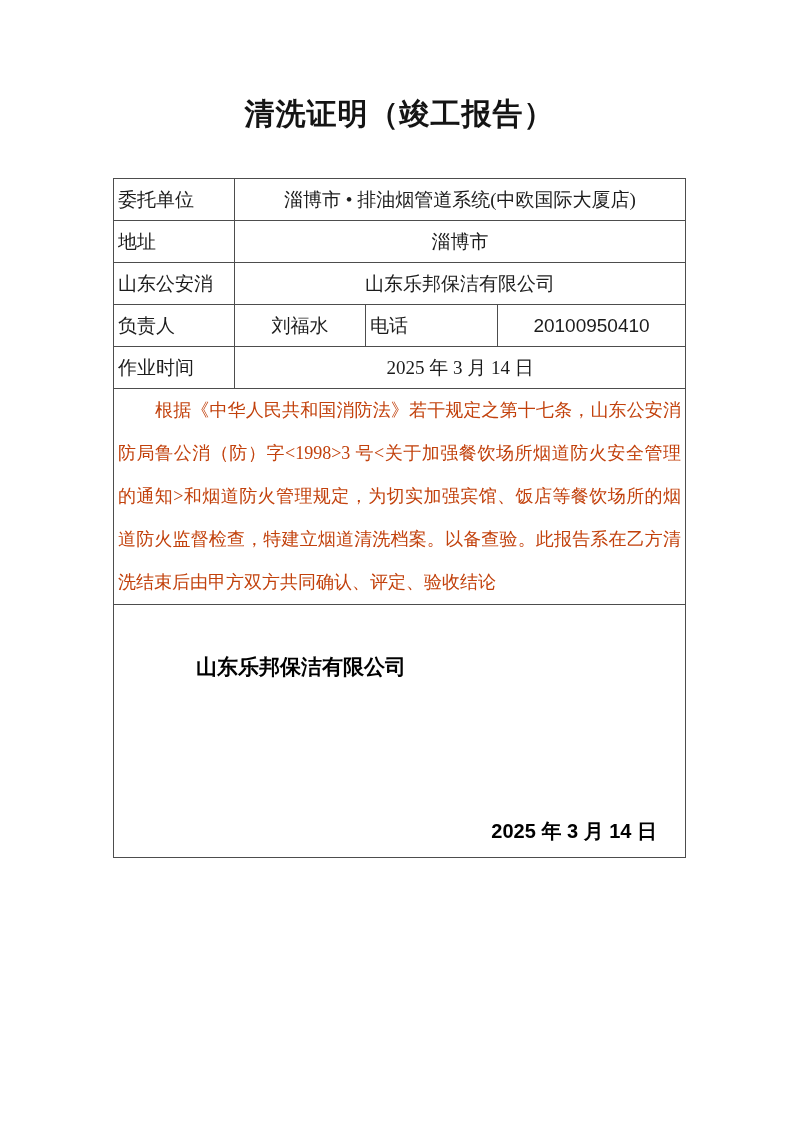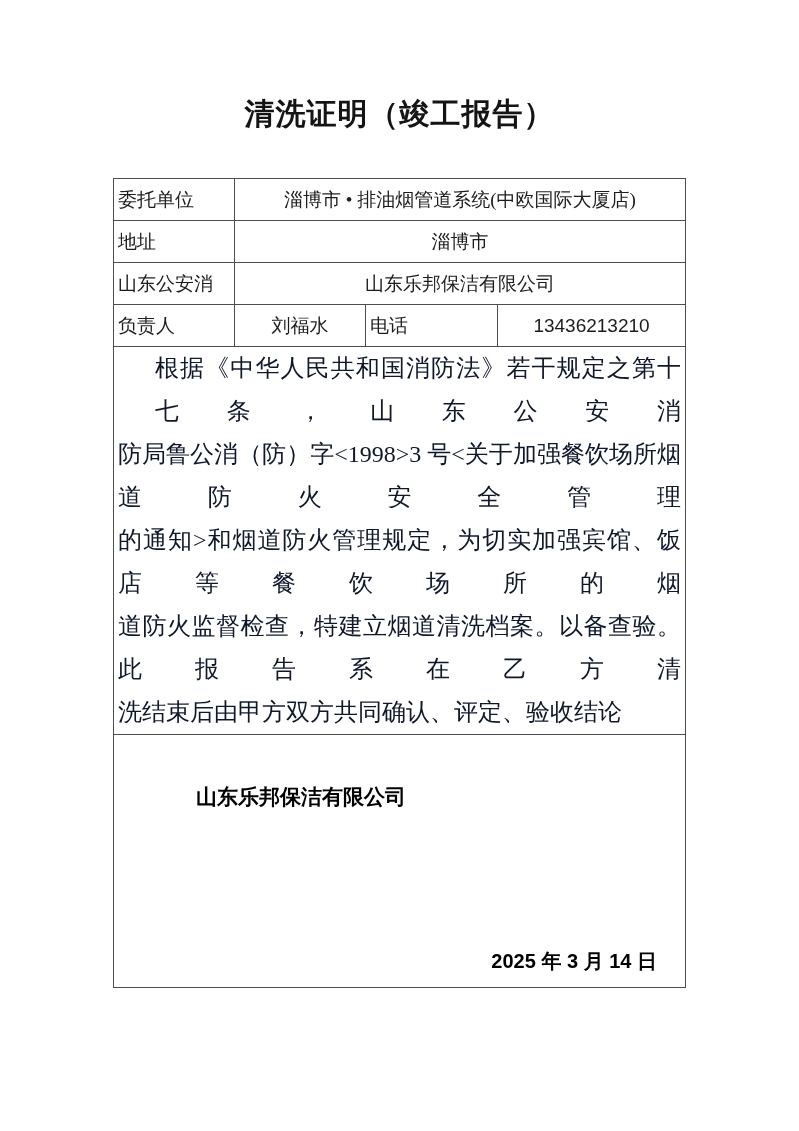--- a/index.html
+++ b/index.html
@@ -58,24 +58,24 @@
     vertical-align: middle;
     font-family: "Liberation Sans", "DejaVu Sans", sans-serif;
     font-size: 20px;
   }
   td.notes-cell {
     height: 207px;
     vertical-align: top;
     padding: 5px 9px 0 9px;
   }
   .nline {
-    font-size: 24px;
+    font-size: 18px;
     line-height: 43px;
     white-space: nowrap;
-    color: #0f172a;
+    color: #c2410c;
   }
   .nline.j {
     text-align: justify;
     text-align-last: justify;
     white-space: normal;
   }
   .nline.indent {
     padding-left: 37px;
   }
   td.sig-cell {
@@ -130,23 +130,27 @@
 
     <tr class="r">
       <td class="lbl">山东公安消</td>
       <td class="val" colspan="3">山东乐邦保洁有限公司</td>
     </tr>
 
     <tr class="r">
       <td class="lbl">负责人</td>
       <td class="val">刘福水</td>
       <td class="lbl">电话</td>
-      <td class="num">13436213210</td>
+      <td class="num">20100950410</td>
     </tr>
 
+    <tr class="r">
+      <td class="lbl">作业时间</td>
+      <td class="val" colspan="3">2025 年 3 月 14 日</td>
+    </tr>
 
 
 
 
     <tr>
       <td class="notes-cell" colspan="4">
         <div class="nline j indent">根据《中华人民共和国消防法》若干规定之第十七条，山东公安消</div>
         <div class="nline j">防局鲁公消（防）字&lt;1998&gt;3 号&lt;关于加强餐饮场所烟道防火安全管理</div>
         <div class="nline j">的通知&gt;和烟道防火管理规定，为切实加强宾馆、饭店等餐饮场所的烟</div>
         <div class="nline j">道防火监督检查，特建立烟道清洗档案。以备查验。此报告系在乙方清</div>

